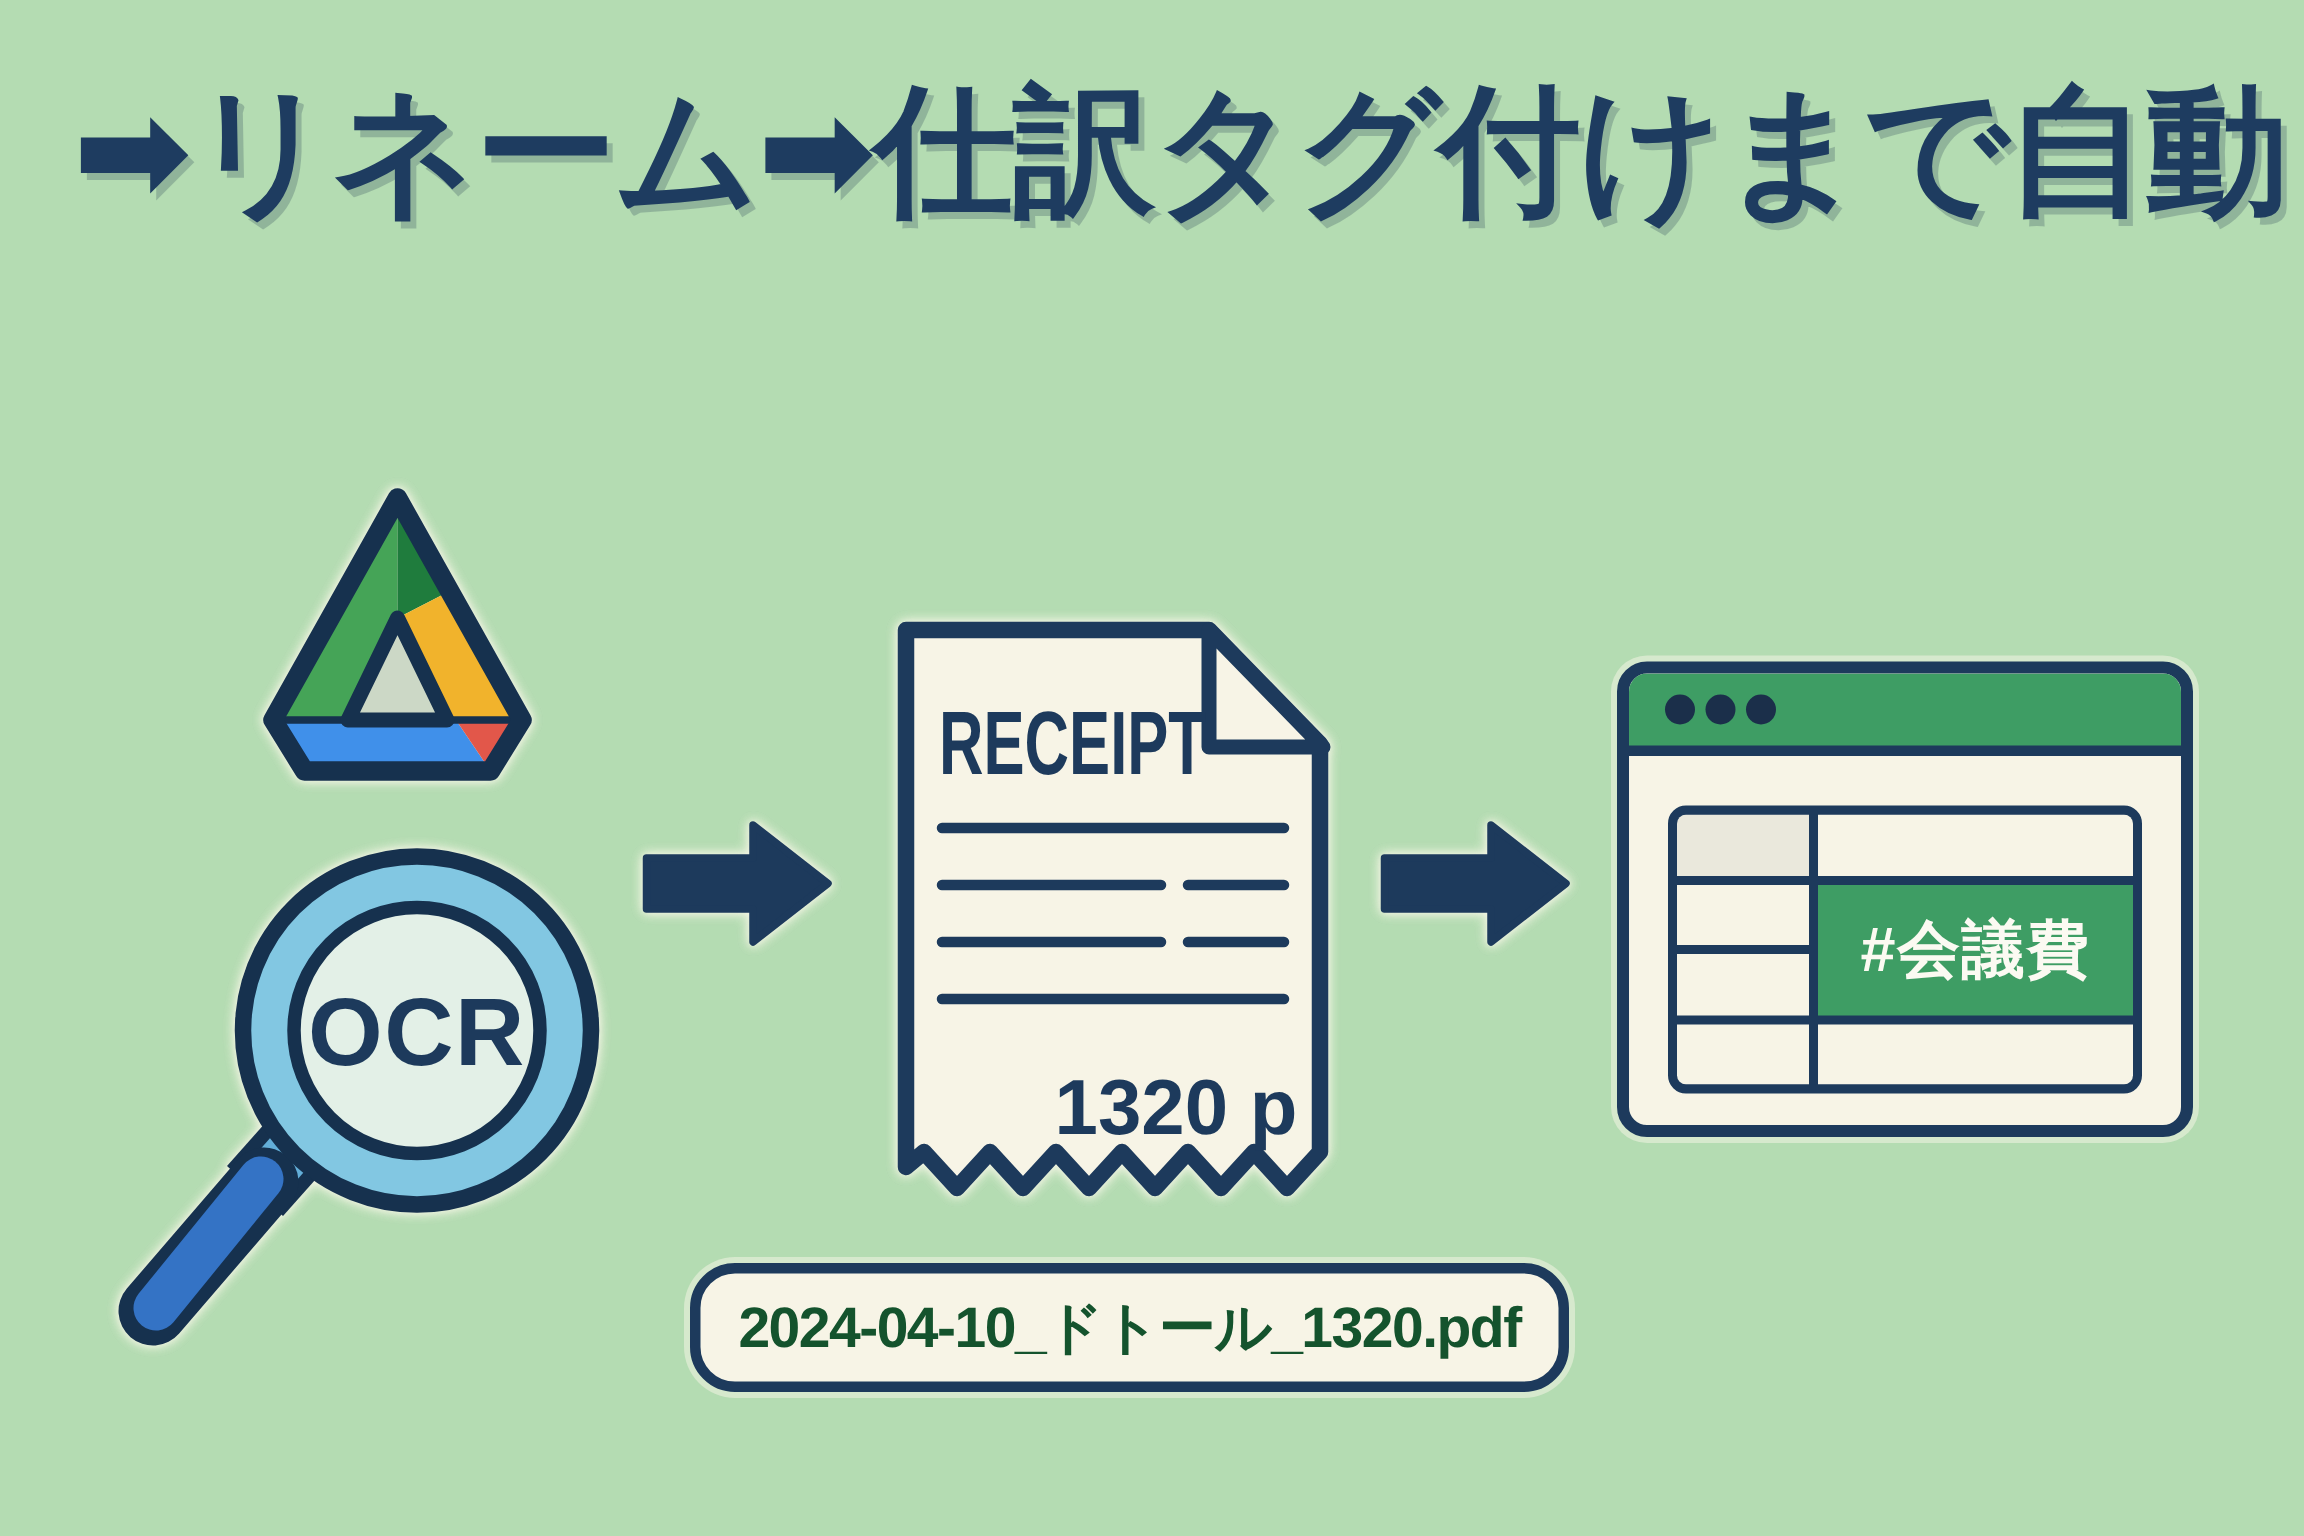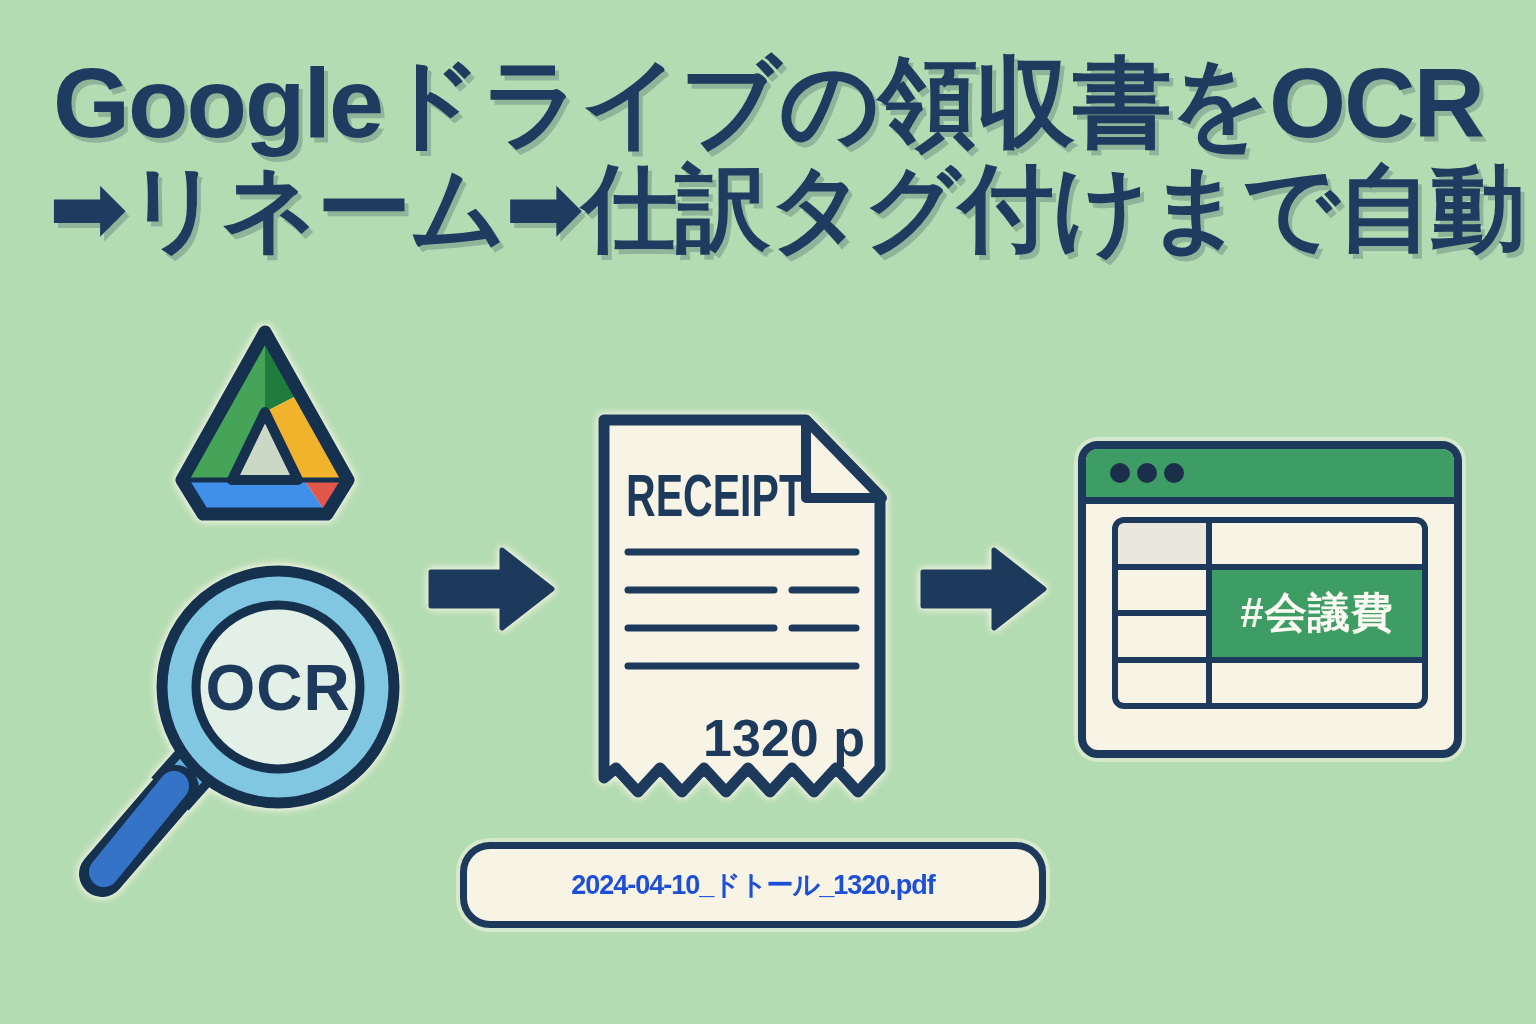--- a/index.html
+++ b/index.html
@@ -22,53 +22,52 @@
   svg{display:block;}
   .glow{filter:drop-shadow(0 0 4px rgba(248,246,232,0.85)) drop-shadow(0 0 2px rgba(248,246,232,0.7));}
   
   .pill{
     left:460px;top:842px;width:586px;height:86px;box-sizing:border-box;
     background:#f7f4e6;border:7px solid #1d3a5c;border-radius:30px;
     display:flex;align-items:center;justify-content:center;
     box-shadow:0 0 0 4px rgba(248,246,232,0.5);
   }
   .pill span{
-    color:#1d4ed8;font-weight:bold;font-size:27px;letter-spacing:-1px;white-space:nowrap;
+    color:#14532d;font-weight:bold;font-size:38px;letter-spacing:-1px;white-space:nowrap;
   }
   
   .browser{
     left:1078px;top:441px;width:384px;height:317px;box-sizing:border-box;
     background:#f7f4e6;border:8px solid #1d3a5c;border-radius:20px;overflow:hidden;
     box-shadow:0 0 0 4px rgba(248,246,232,0.5);
   }
   .browser-bar{
     height:48px;background:#3e9d64;border-bottom:7px solid #1d3a5c;
     display:flex;align-items:center;gap:7px;padding-left:24px;
   }
   .dot{width:20px;height:20px;border-radius:50%;background:#1b2f4a;}
   .ledger-table{
-    position:absolute;left:26px;top:68px;width:316px;height:192px;box-sizing:border-box;
+    position:absolute;left:26px;top:88px;width:316px;height:192px;box-sizing:border-box;
     background:#1d3a5c;border:6px solid #1d3a5c;border-radius:12px;overflow:hidden;
     display:grid;grid-template-columns:88px 1fr;grid-template-rows:1fr 1fr 1fr 1fr;gap:6px;
   }
   .cell{background:#f7f4e6;}
   .cell.shade{background:#eae8dc;}
   .tag-cell{
     grid-column:2;grid-row:2 / span 2;background:#3e9d64;
     display:flex;align-items:center;justify-content:center;
   }
   .tag-cell span{color:#fbfaf2;font-weight:bold;font-size:42px;letter-spacing:1px;white-space:nowrap;}
 </style>
 </head>
 <body>
 
 <div class="stage">
 
   <div class="title">
-    <div class="l1">Googleドライブの領収書をOCR</div>
     <div class="l2">➡リネーム➡仕訳タグ付けまで自動</div>
   </div>
 
   <svg class="abs glow" style="left:162px;top:316px;" width="204" height="216" viewBox="0 0 204 216">
     <polygon points="103,16 20,164 70,164 103,96" fill="#45a457"></polygon>
     <polygon points="103,16 138,78 103,96" fill="#1f7c3d"></polygon>
     <polygon points="138,78 186,164 136,164 103,96" fill="#f1b32c"></polygon>
     <polygon points="20,164 142,164 165,198 41,198" fill="#4090ea"></polygon>
     <polygon points="142,164 186,164 165,198" fill="#e2574a"></polygon>
     <line x1="20" y1="164" x2="186" y2="164" stroke="#16314e" stroke-width="5"></line>

